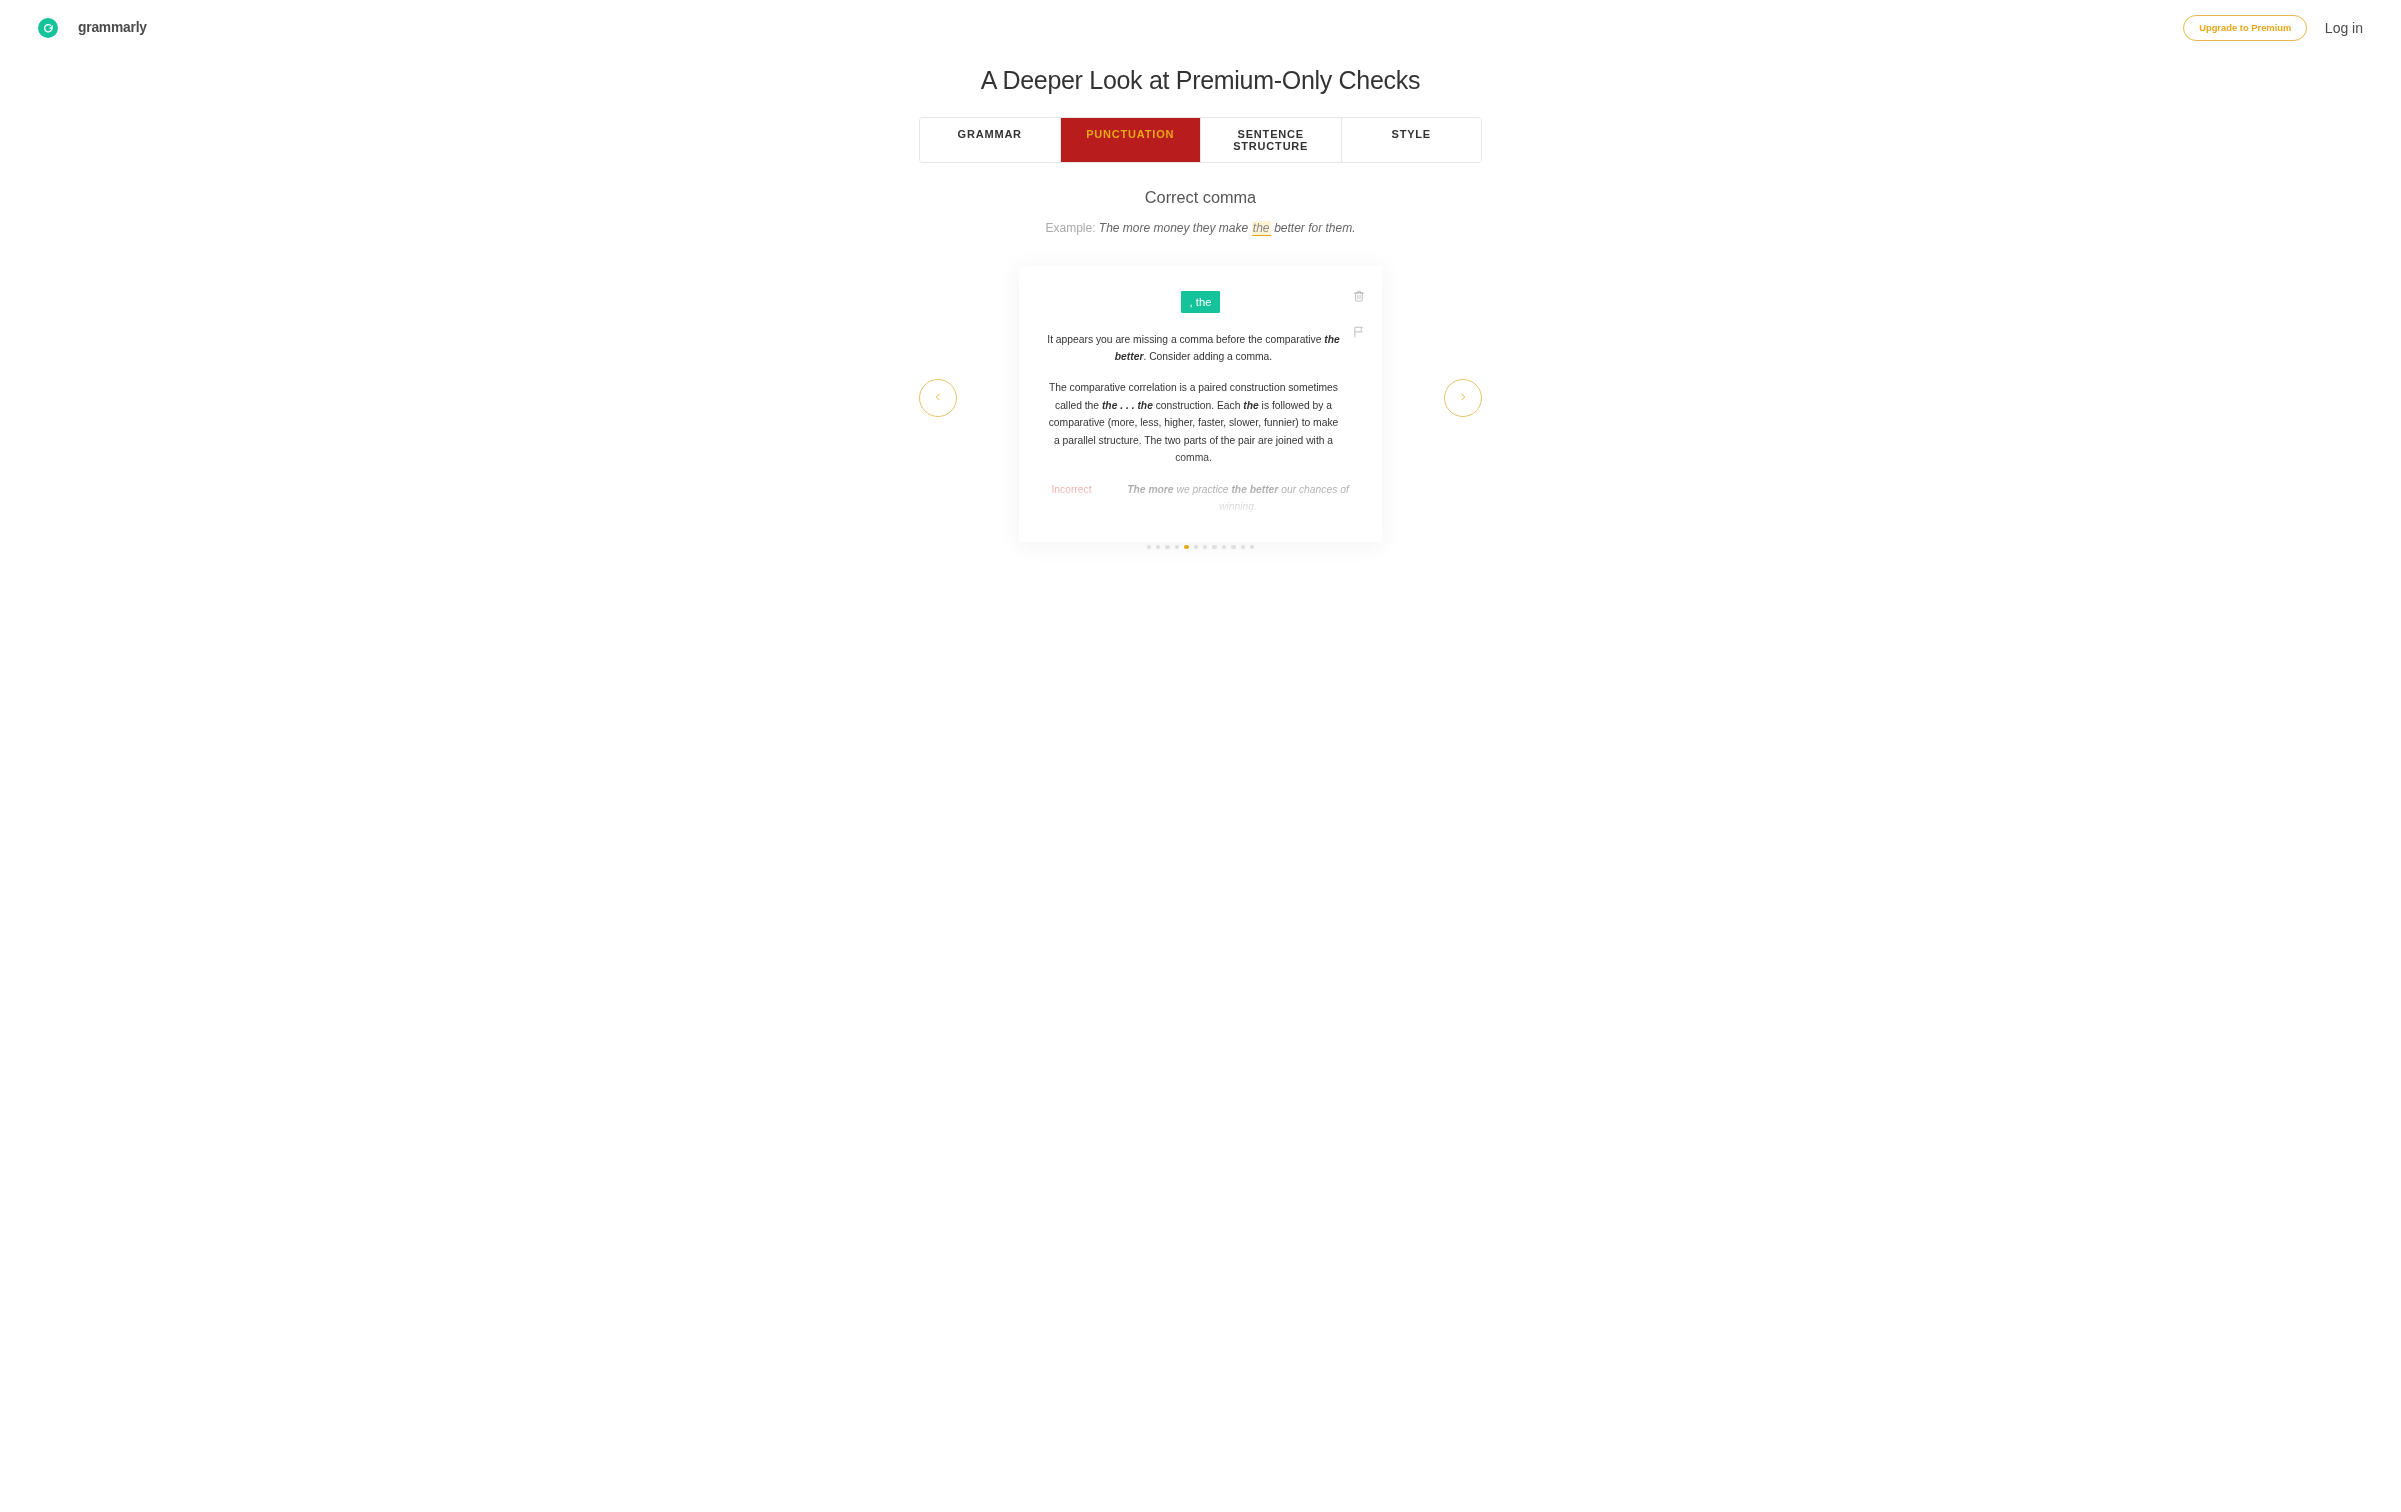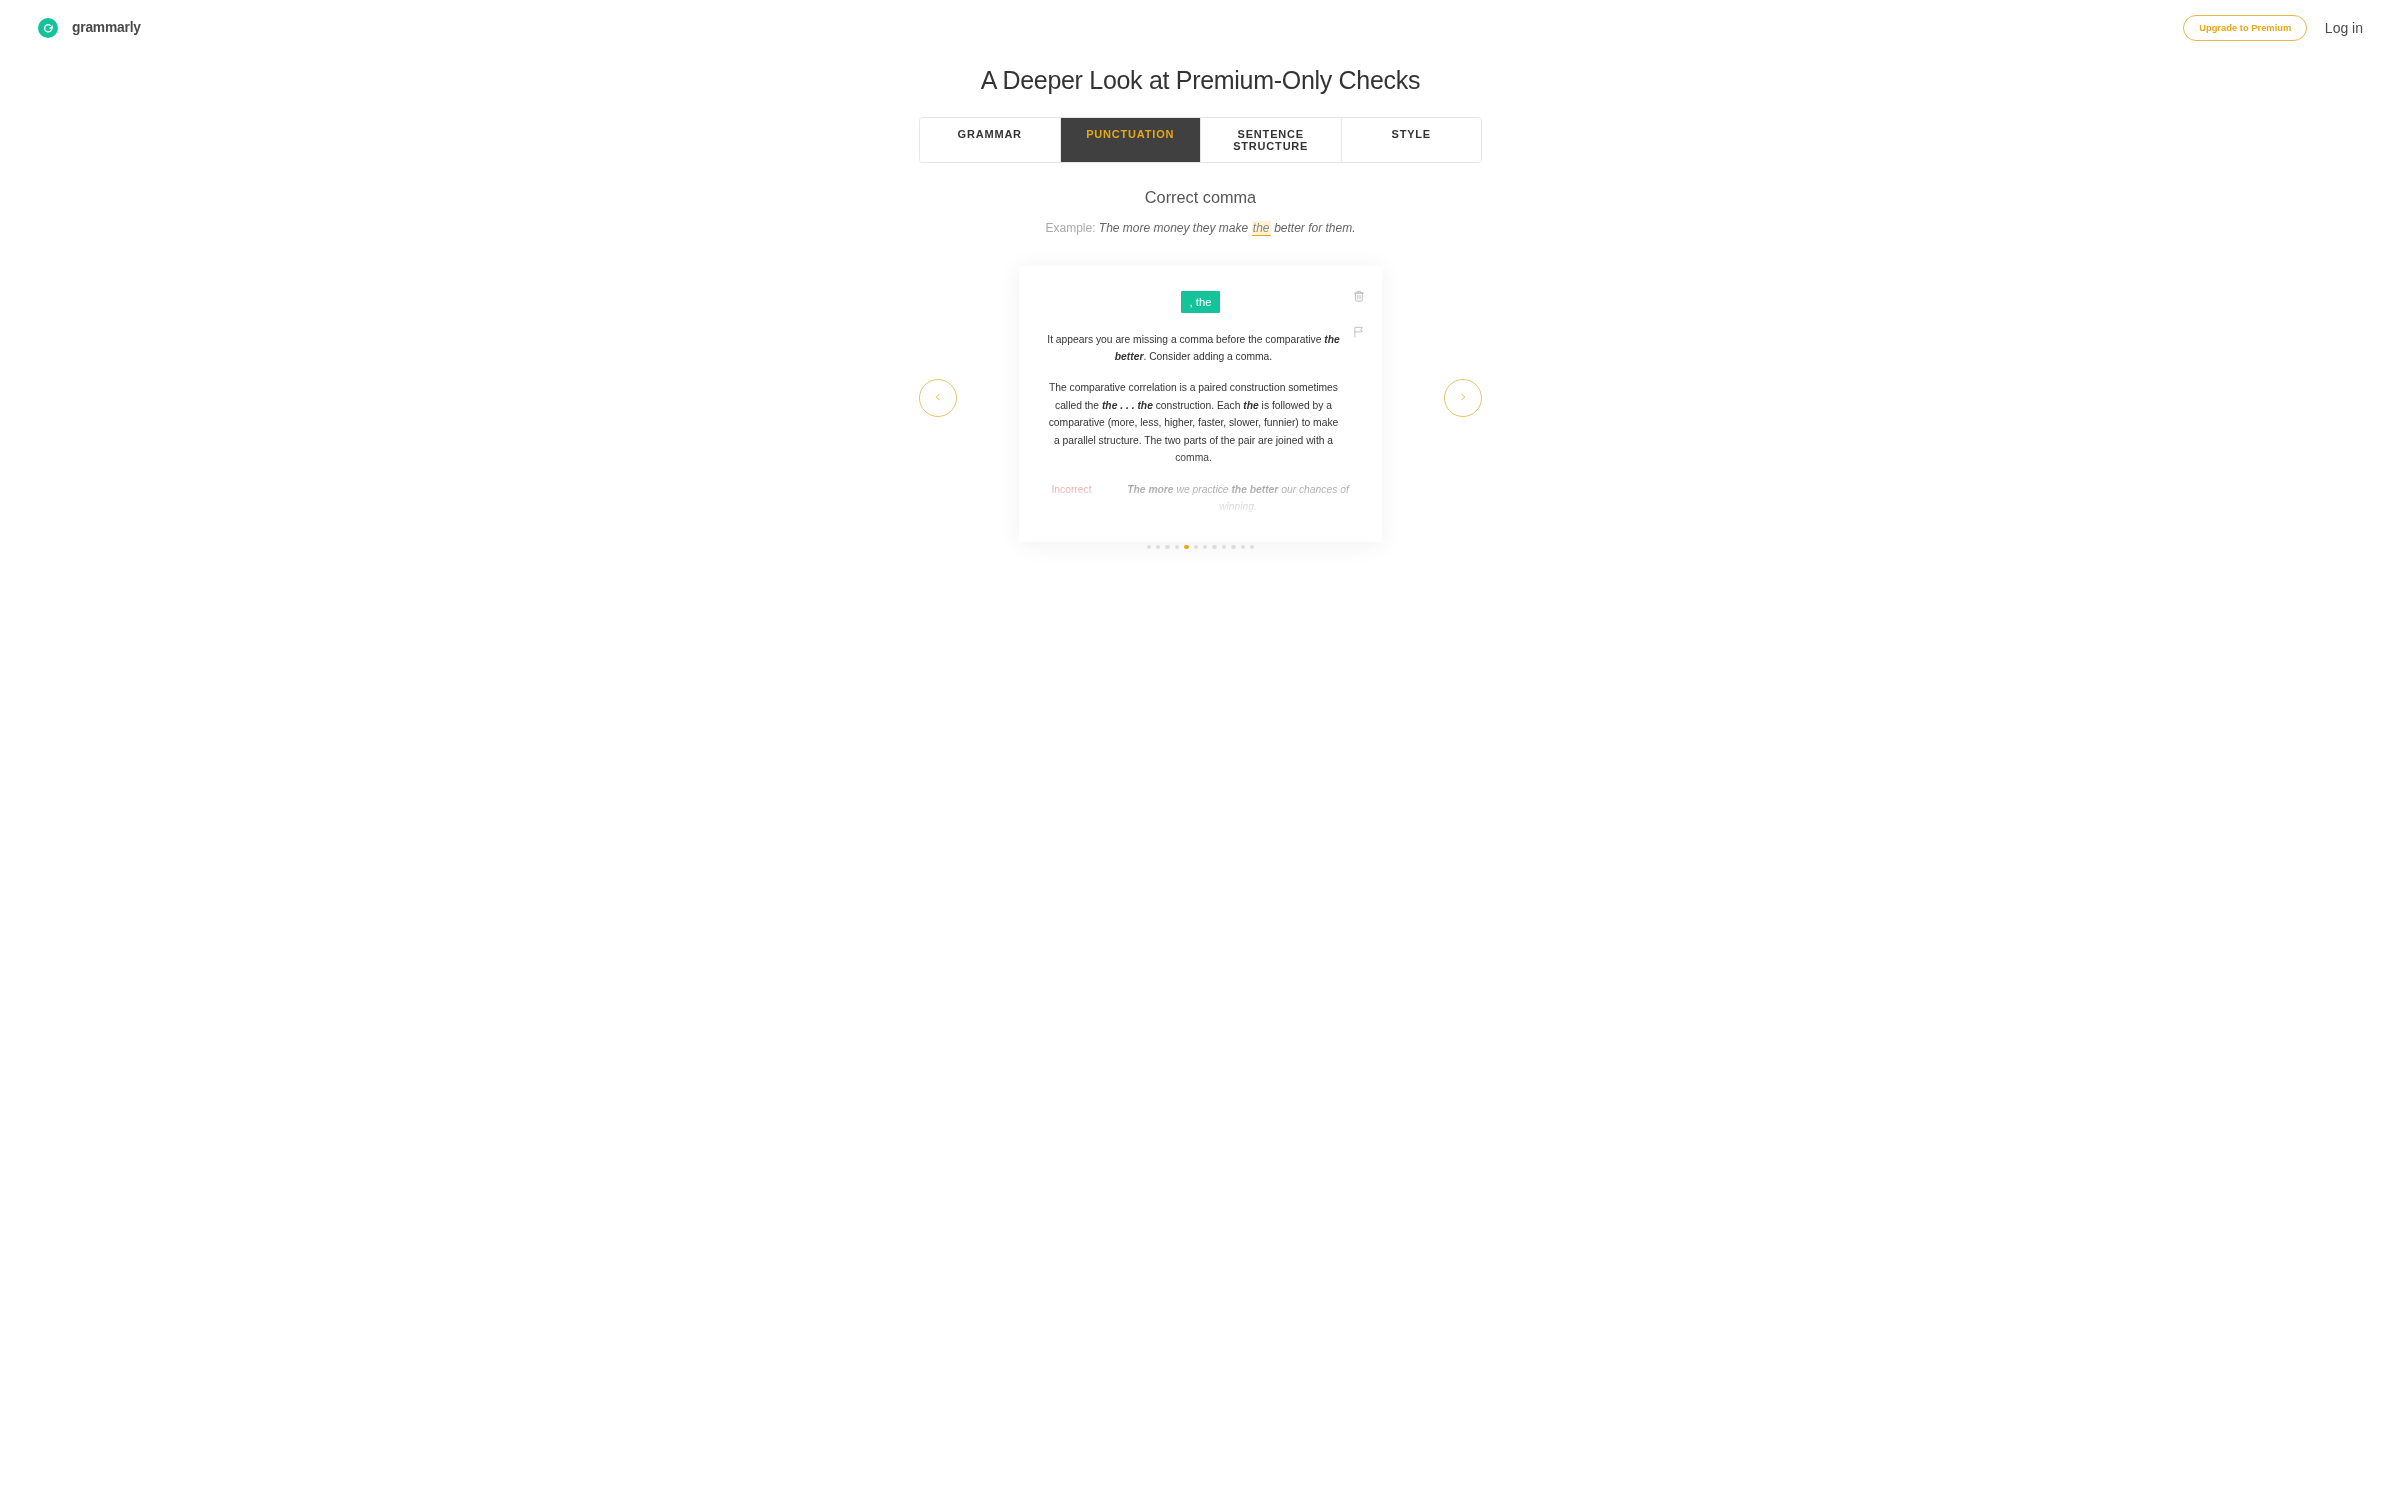--- a/index.html
+++ b/index.html
@@ -10,21 +10,21 @@
 }
 .header {
   display: flex;
   align-items: center;
   justify-content: space-between;
   padding: 15px 38px 6.3px 38px;
 }
 .logo-wrap {
   display: flex;
   align-items: center;
-  gap: 14px;
+  gap: 20px;
 }
 .logo-circle {
   width: 20px;
   height: 20px;
   border-radius: 50%;
   background: #15c39a;
   display: flex;
   align-items: center;
   justify-content: center;
 }
@@ -80,21 +80,21 @@
   font-size: 11px;
   font-weight: 700;
   letter-spacing: 0.8px;
   color: #333;
   background: #fff;
   border-right: 0.6px solid #e6e6e6;
   cursor: pointer;
 }
 .tab:last-child { border-right: none; }
 .tab.active {
-  background: #404040;
+  background: #b91c1c;
   color: #e6a817;
 }
 .subtitle {
   font-size: 16.3px;
   color: #555;
   font-weight: 300;
   margin-bottom: 13.8px;
 }
 .example-line {
   font-size: 12px;

